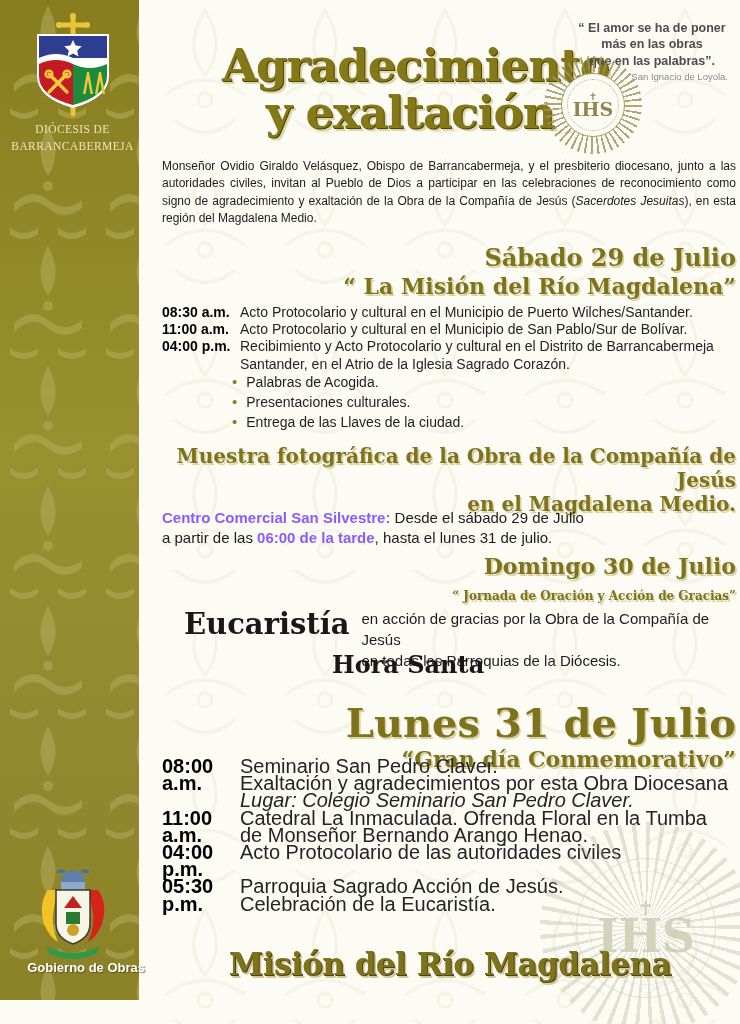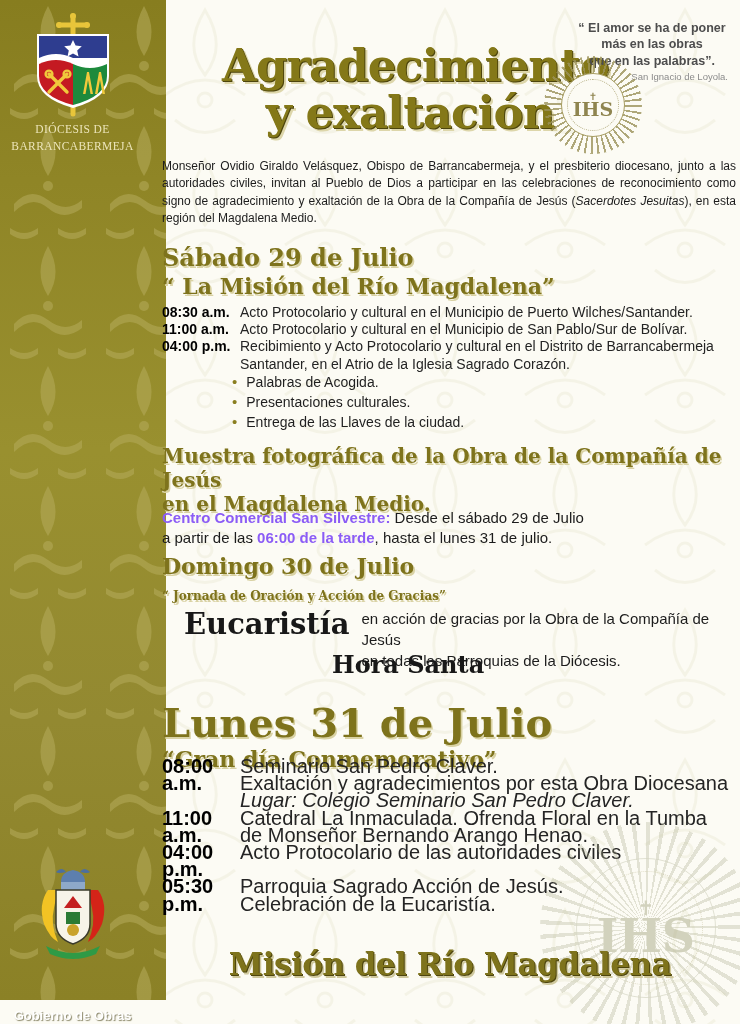--- a/index.html
+++ b/index.html
@@ -4,34 +4,34 @@
 <style>
   html,body{margin:0;padding:0;}
   body{
     width:740px;height:1024px;position:relative;overflow:hidden;
     background:#fcfbf4;
     font-family:"Liberation Sans", sans-serif;
     color:#1f1f1f;
   }
   
   .sidebar{
-    position:absolute;left:0;top:0;width:166px;height:1000px;
+    position:absolute;left:0;top:0;width:139px;height:1000px;
     background:linear-gradient(180deg,#877d1f 0%,#8f8526 18%,#99902f 45%,#938931 72%,#8b8126 100%);
   }
   .sidebar .pattern{position:absolute;inset:0;width:100%;height:100%;opacity:.55;}
   .arms-top{position:absolute;top:12px;left:0;width:145px;display:flex;justify-content:center;}
   .diocese-name{
     position:absolute;top:121px;left:0;width:145px;text-align:center;
     font-family:"Liberation Serif", serif;font-size:11.5px;line-height:1.45;
     color:#ece5ba;letter-spacing:.4px;
   }
   .arms-bottom{position:absolute;top:868px;left:0;width:145px;display:flex;justify-content:center;}
   .gov-label{
-    position:absolute;top:960px;left:0;width:145px;text-align:center;
-    font-weight:bold;font-size:13px;color:#ffffff;text-shadow:1px 1px 1px rgba(60,55,10,.6);margin-top:48px;
+    position:absolute;top:960px;left:0;width:145px;text-align:right;
+    font-weight:bold;font-size:13px;color:#ffffff;text-shadow:1px 1px 1px rgba(60,55,10,.6);
   }
   
   .bg-pattern{position:absolute;left:145px;top:0;width:595px;height:1024px;opacity:.06;pointer-events:none;}
   
   .gothic{font-family:"DejaVu Serif", serif;font-weight:700;}
   .olive{color:#7e731c;text-shadow:1.6px 1.6px 0 #d9d2a4;}
   .blackletter-dark{color:#181818;}
   
   .title{
     position:absolute;left:222px;top:12px;width:376px;text-align:center;
@@ -66,21 +66,21 @@
   .seal-small .mono{font-size:19px;}
   .seal-small .mono .cross{font-size:10px;}
   .seal-big{left:540px;top:822px;width:212px;height:212px;opacity:.42;}
   .seal-big .mono{font-size:46px;color:#9a9b72;}
   .seal-big .mono .cross{font-size:20px;}
   .seal-big .rays{background:repeating-conic-gradient(rgba(170,172,140,.75) 0deg 2.4deg, rgba(170,172,140,0) 2.4deg 8deg);}
   .seal-big .disc{background:transparent;border-color:rgba(160,162,130,.7);}
   
   .block{position:absolute;left:162px;width:574px;}
   .intro{top:146px;text-align:justify;font-size:12px;line-height:1.45;color:#1c1c1c;}
-  .sec-head{text-align:left;}
+  .sec-head{text-align:right;}
   .sec-head .t1{display:block;}
   .sec-head .t2{display:block;}
   .day1-head{top:243px;}
   .day1-head .t1{font-size:24px;}
   .day1-head .t2{font-size:22px;margin-top:1px;}
   .schedule{font-size:14px;line-height:17.2px;color:#242424;}
   .sched1{top:304px;}
   .srow{display:flex;}
   .srow .time{width:78px;flex:none;font-weight:bold;color:#000;}
   .srow .desc{flex:1;}

